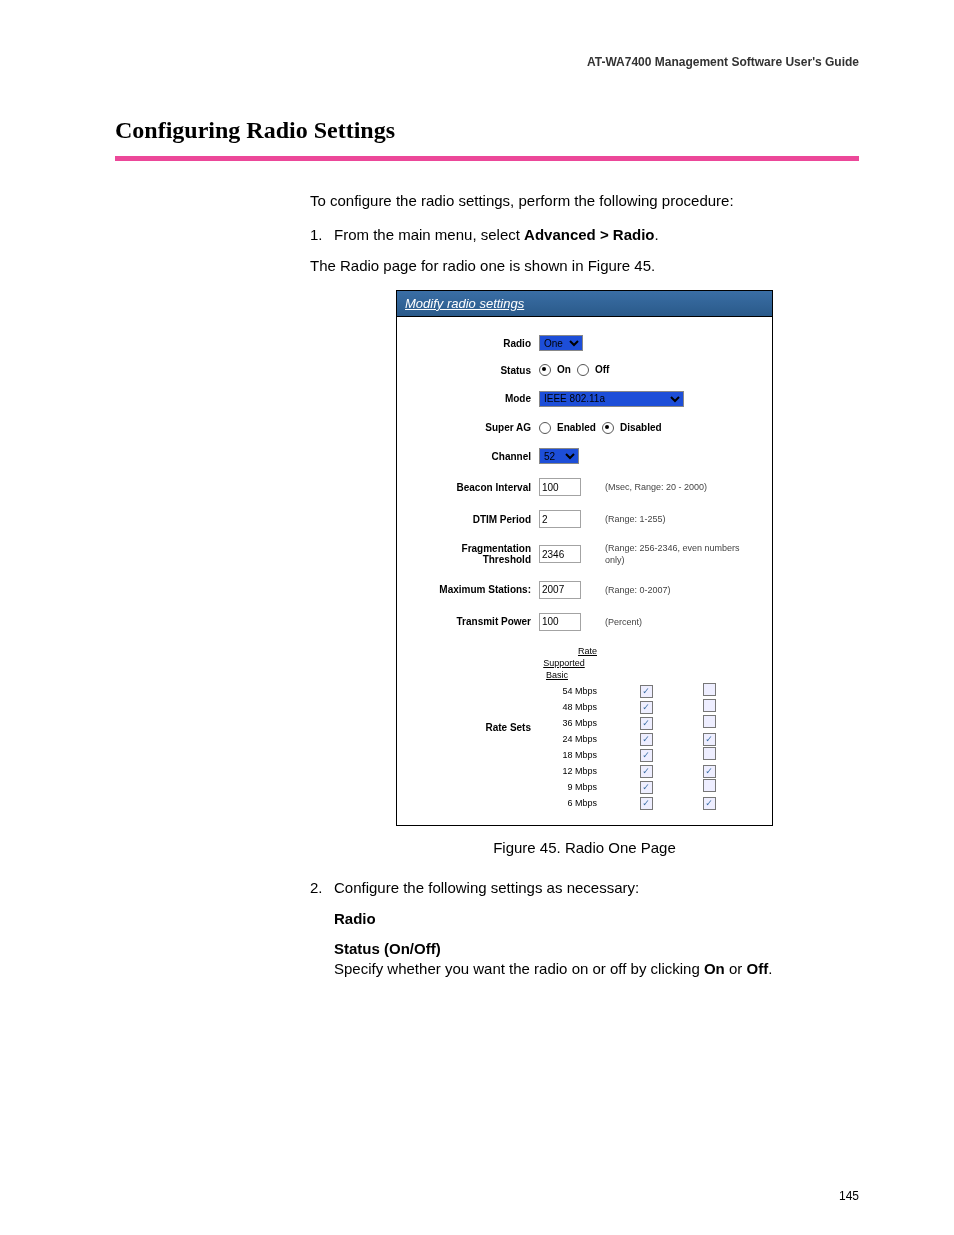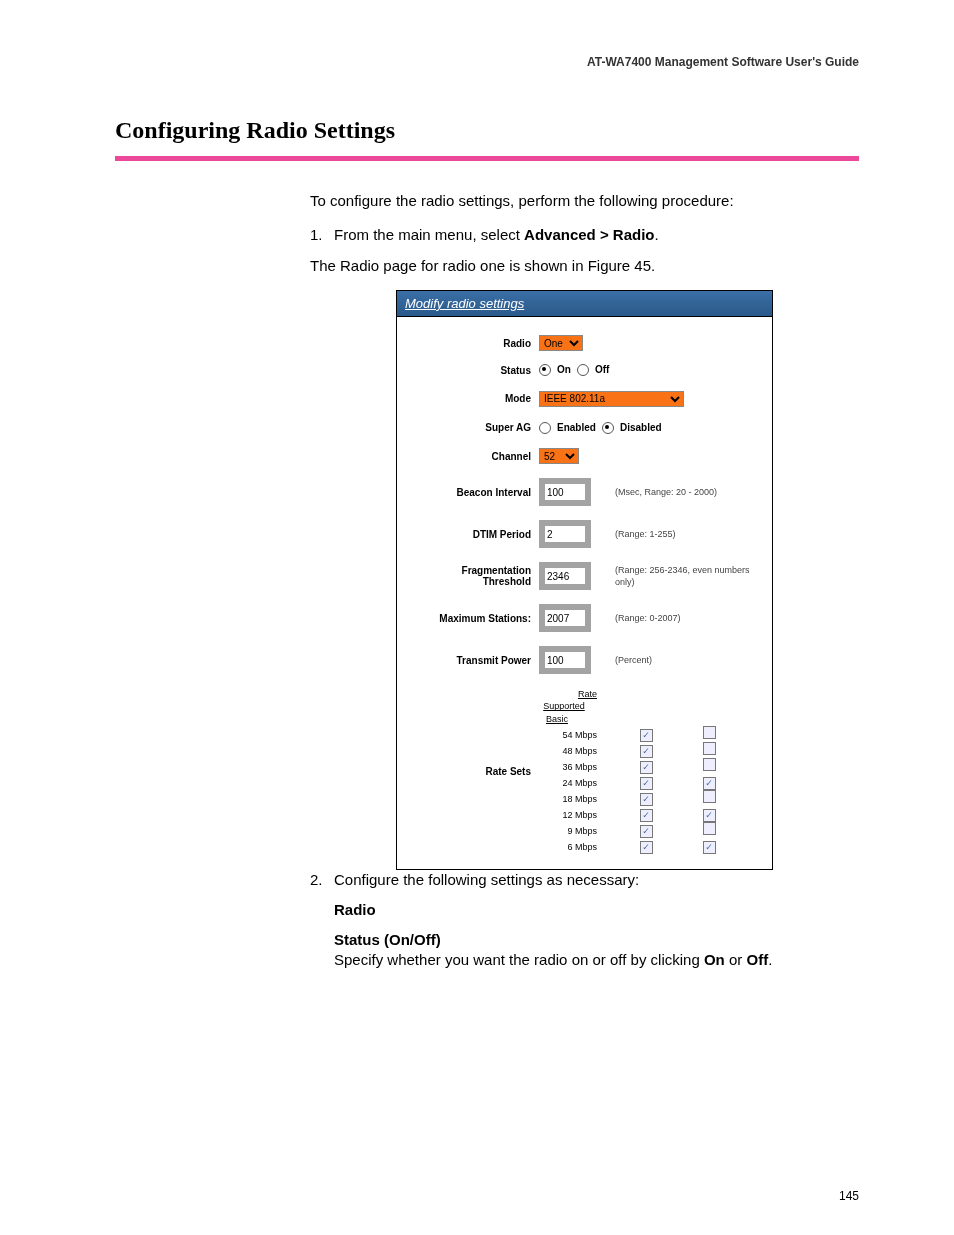--- a/index.html
+++ b/index.html
@@ -82,32 +82,32 @@
     text-align: right;
     padding-right: 8px;
     font-weight: bold;
     font-size: 10px;
     line-height: 1.1;
   }
   .fcontrol { flex: 1; display: flex; align-items: center; gap: 6px; }
   .txtin {
     font-family: Verdana, Arial, sans-serif;
     font-size: 10px;
-    border: 6px solid #a3a3a3;
+    border: 1px solid #a3a3a3;
     background: #fff;
     padding: 1px 2px;
     width: 36px;
     height: 14px;
     box-sizing: content-box;
   }
   .selbox {
     font-family: Verdana, Arial, sans-serif;
     font-size: 10px;
     border: 1px solid #888;
-    background: #f97316;
+    background: #1d4ed8;
     height: 16px;
   }
   .hint { font-size: 9px; color: #444; padding-left: 18px; }
   .radio-sm {
     width: 10px; height: 10px; border: 1px solid #555; border-radius: 50%;
     display: inline-block; position: relative; background: #fff;
   }
   .radio-sm.checked::after {
     content: ""; position: absolute; width: 4px; height: 4px; background: #000;
     border-radius: 50%; top: 2px; left: 2px;
@@ -286,20 +286,21 @@
                 <div class="rr-cell1"><span class="cb on"></span></div>
                 <div class="rr-cell2"><span class="cb on"></span></div>
               </div>
             </div>
         </div>
       </div>
 
     </div>
   </div>
 
+  <div class="figure-caption">Figure 45. Radio One Page</div>
 
   <div class="step">
     <div class="step-num">2.</div>
     <div class="step-body">Configure the following settings as necessary:</div>
   </div>
 
   <div class="sub">
     <div class="def-term">Radio</div>
 
     <div class="def-term">Status (On/Off)</div>

